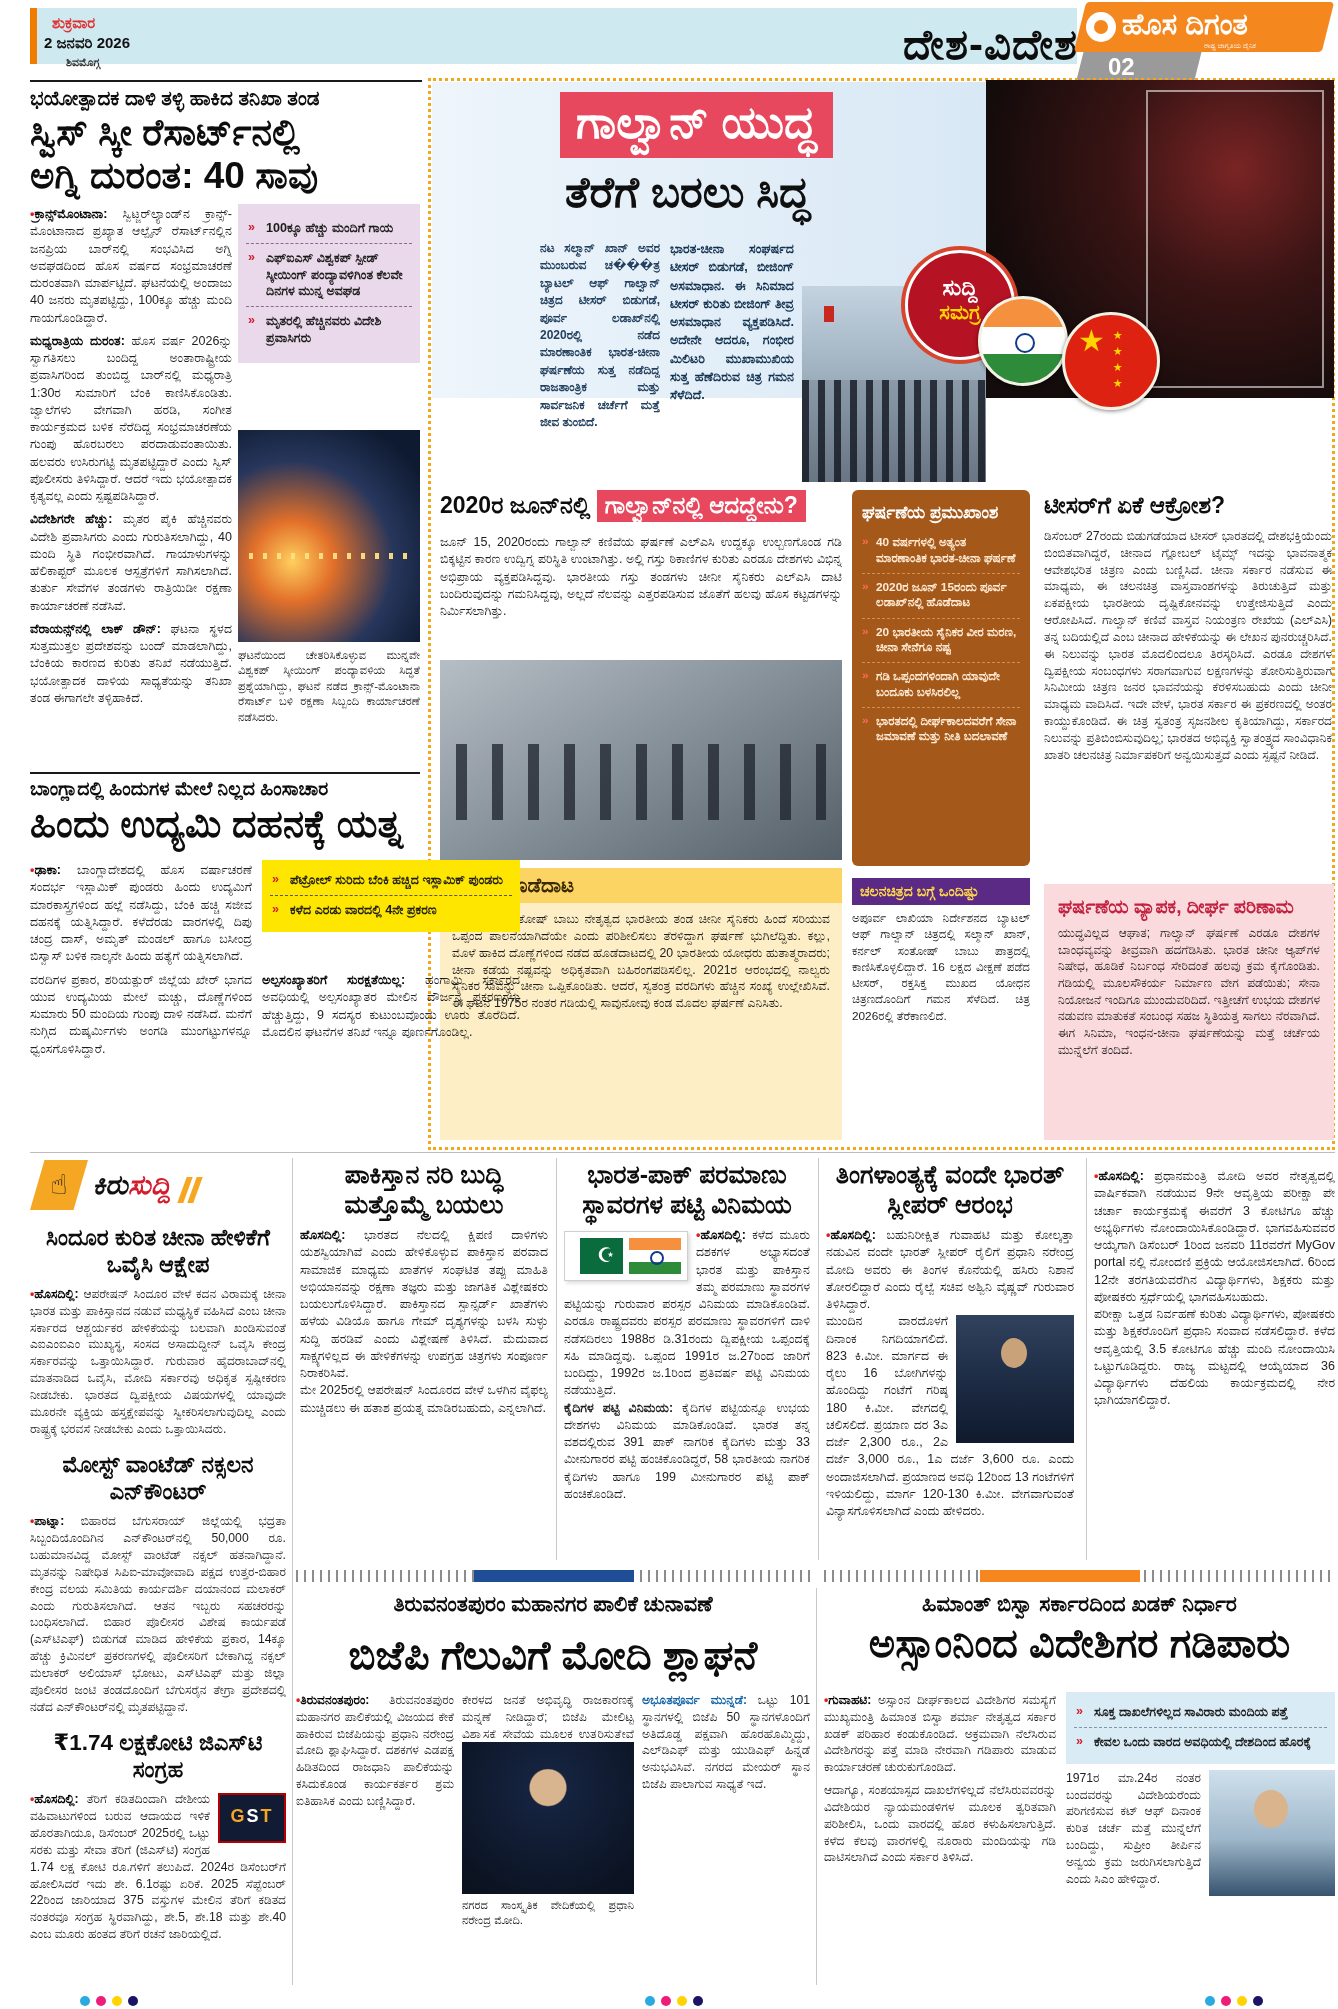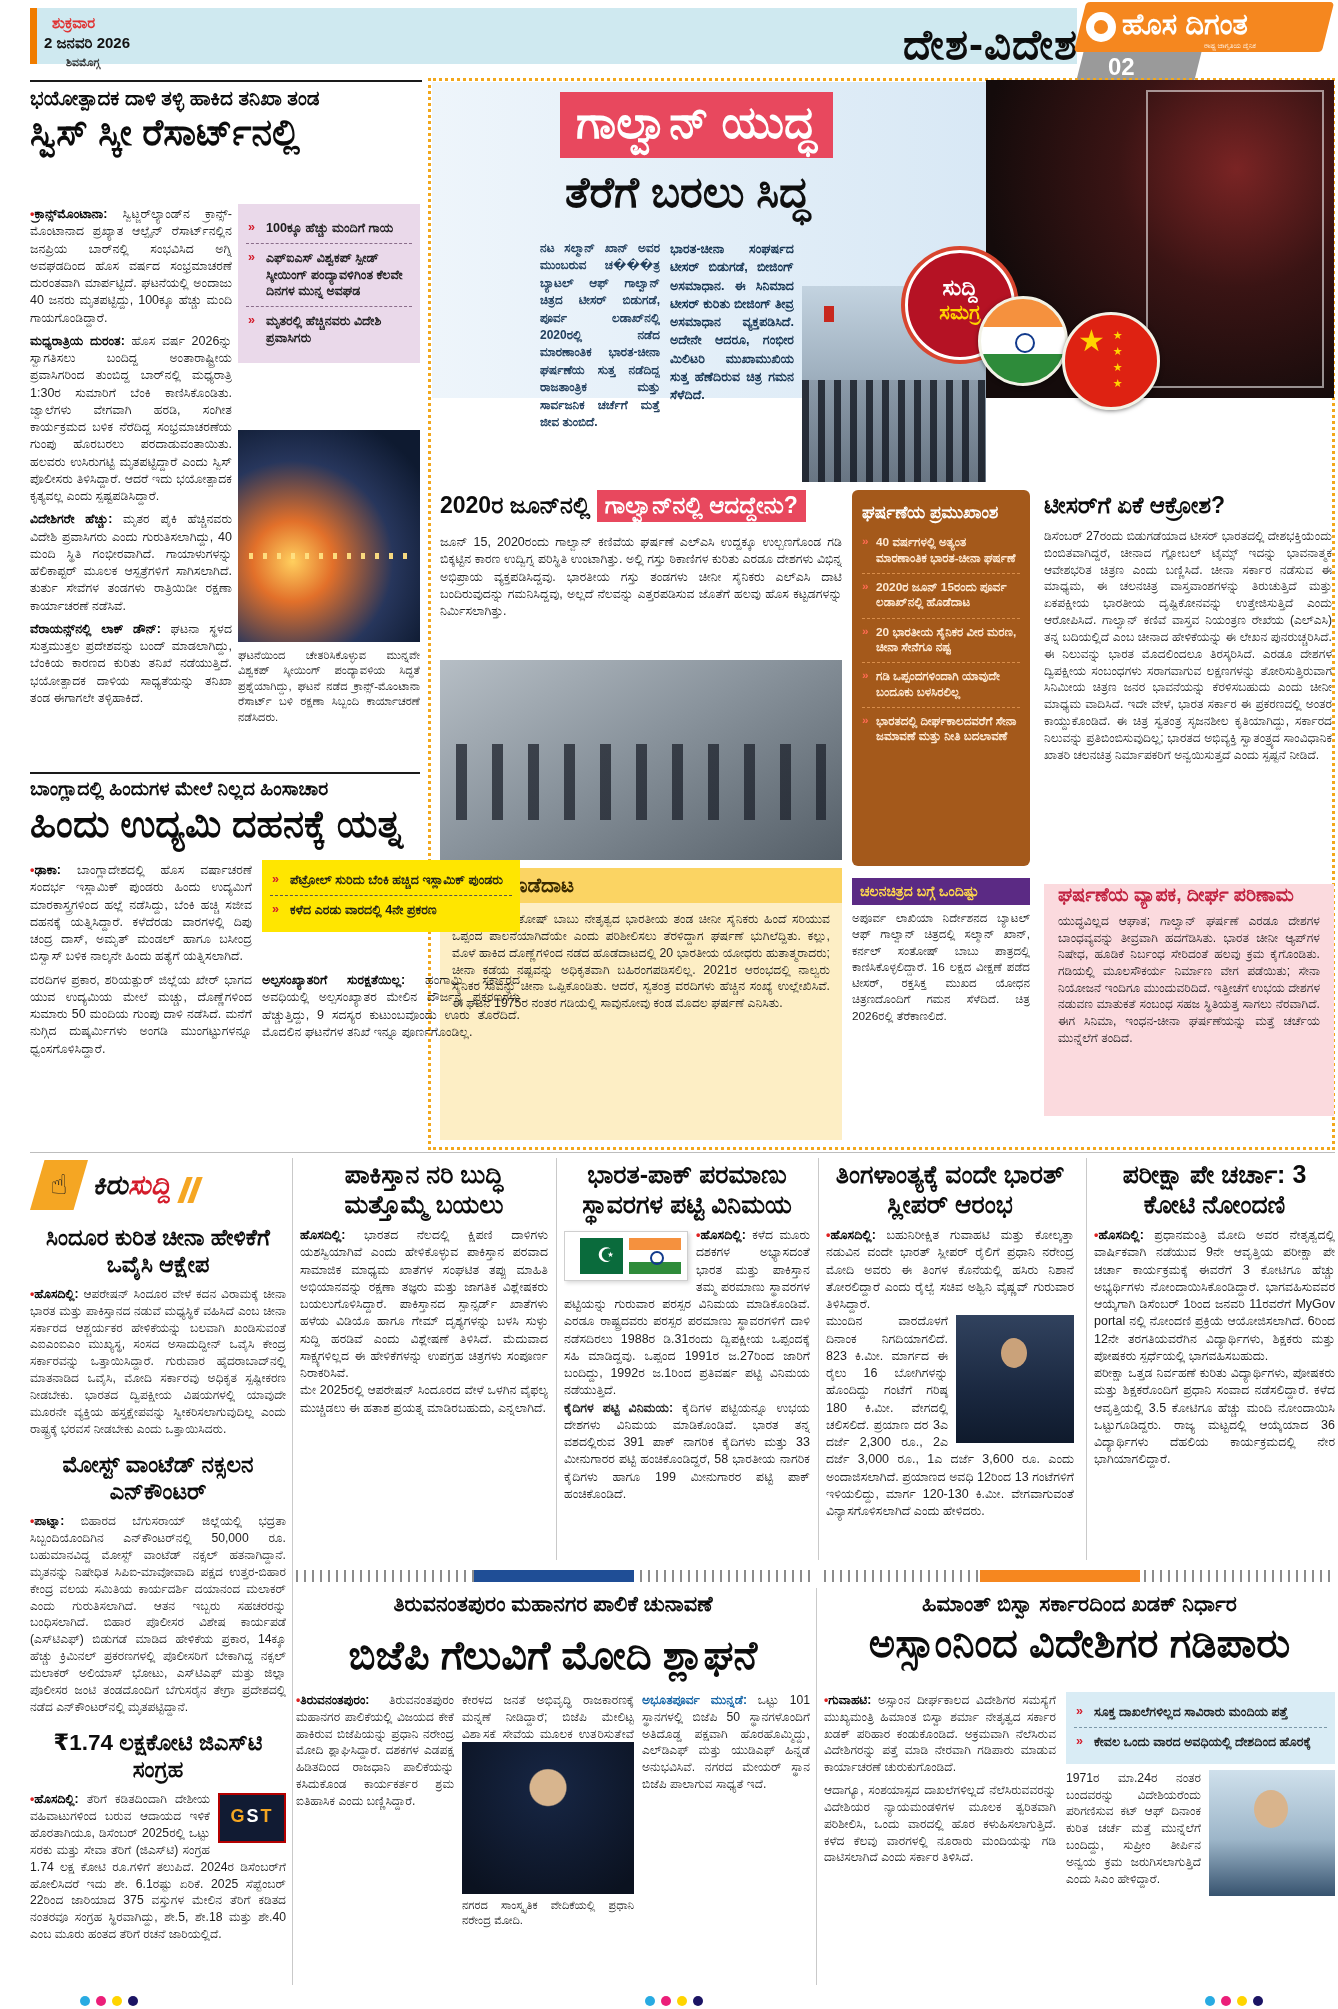--- a/index.html
+++ b/index.html
@@ -53,21 +53,21 @@
   .brownbox{background:#a4591b;border-radius:6px;padding:12px 10px;}
   .brownbox .bt{color:#fff;font-weight:800;font-size:17px;line-height:1.25;margin-bottom:6px;}
   .brownbox ul{list-style:none;margin:0;padding:0;}
   .brownbox li{position:relative;padding:6px 2px 7px 14px;color:#ffe9d2;font-weight:bold;font-size:11.8px;line-height:1.3;border-bottom:1px dashed #d98d4a;}
   .brownbox li:last-child{border-bottom:none;}
   .brownbox li:before{content:"\00BB";position:absolute;left:0;top:5px;color:#ff6b52;font-weight:800;}
   .yellowbox{background:#fdeec5;}
   .yellowbox .yt{background:#fbd463;font-weight:800;font-size:20px;color:#3a2a00;padding:6px 12px;}
   .yellowbox .yb{padding:8px 12px;font-size:12.3px;line-height:1.37;text-align:justify;}
   .purple-hd{background:#5b2a84;color:#ffd84d;font-weight:800;font-size:14px;padding:5px 8px;}
-  .pinkbox{background:#fbdade;padding:0 14px;}
+  .pinkbox{background:#fbdade;padding:12px 14px;}
   .pinkbox .pt{color:#c02240;font-weight:800;font-size:19px;line-height:1.2;margin-bottom:6px;}
   .pinkbox .pb{font-size:12.2px;line-height:1.37;text-align:justify;}
   .teaser-hd{font-weight:800;font-size:23px;color:#0d0d0d;margin-bottom:6px;}
   .poster{background:radial-gradient(circle at 72% 28%,#7a2424 0%,#3a1414 35%,#140b0b 75%);}
   .poster .frame{position:absolute;right:10px;top:10px;bottom:10px;left:46%;border:2px solid rgba(255,255,255,.55);}
   .swissfire{background:radial-gradient(circle at 30% 62%,#ffcf5e 0%,#e2702a 22%,#27365c 55%,#0e1a30 85%);}
   .swissfire .lights{position:absolute;left:6%;right:6%;top:58%;height:6px;background:repeating-linear-gradient(90deg,rgba(255,225,130,.95) 0 4px,transparent 4px 14px);}
   .armyph{background:linear-gradient(180deg,#c3d3e0 0%,#9fb0bf 45%,#6d7b88 100%);}
   .armyph .troops{position:absolute;left:0;right:0;bottom:0;height:52%;background:repeating-linear-gradient(90deg,rgba(22,27,37,.85) 0 7px,rgba(90,100,115,.25) 7px 16px);}
   .armyph .flag{position:absolute;left:12%;top:10%;width:10px;height:16px;background:#c8281e;}
@@ -128,20 +128,21 @@
   </div>
   <div class="abs logo-text" style="left:1122px;top:8px;">ಹೊಸ ದಿಗಂತ</div>
   <div class="abs logo-tag" style="left:1150px;top:42px;width:160px;color:#fff;">ರಾಷ್ಟ್ರ ಜಾಗೃತಿಯ ದೈನಿಕ</div>
   <div class="abs logo-gray" style="left:1080px;top:52px;width:118px;height:28px;"></div>
   <div class="abs pagenum" style="left:1108px;top:53px;">02</div>
 
   <div class="abs rule-h" style="left:30px;top:80px;width:392px;"></div>
   <div class="abs kicker" style="left:30px;top:87px;width:392px;">ಭಯೋತ್ಪಾದಕ ದಾಳಿ ತಳ್ಳಿ ಹಾಕಿದ ತನಿಖಾ ತಂಡ</div>
   <div class="abs hl-xl" style="left:30px;top:112px;width:392px;">
     <span>ಸ್ವಿಸ್ ಸ್ಕೀ ರೆಸಾರ್ಟ್‌ನಲ್ಲಿ</span><br>
+    <span>ಅಗ್ನಿ ದುರಂತ: 40 ಸಾವು</span>
   </div>
   <div class="abs body-t flow" style="left:30px;top:206px;width:202px;height:562px;">
     <p><span class="red-dot">•</span><span class="lead-label">ಕ್ರಾನ್ಸ್‌ಮೊಂಟಾನಾ:</span> <span>ಸ್ವಿಟ್ಜರ್‌ಲ್ಯಾಂಡ್‌ನ ಕ್ರಾನ್ಸ್-ಮೊಂಟಾನಾದ ಪ್ರಖ್ಯಾತ ಆಲ್ಪೈನ್ ರೆಸಾರ್ಟ್‌ನಲ್ಲಿನ ಜನಪ್ರಿಯ ಬಾರ್‌ನಲ್ಲಿ ಸಂಭವಿಸಿದ ಅಗ್ನಿ ಅವಘಡದಿಂದ ಹೊಸ ವರ್ಷದ ಸಂಭ್ರಮಾಚರಣೆ ದುರಂತವಾಗಿ ಮಾರ್ಪಟ್ಟಿದೆ. ಘಟನೆಯಲ್ಲಿ ಅಂದಾಜು 40 ಜನರು ಮೃತಪಟ್ಟಿದ್ದು, 100ಕ್ಕೂ ಹೆಚ್ಚು ಮಂದಿ ಗಾಯಗೊಂಡಿದ್ದಾರೆ.</span></p>
     <p><span class="lead-label">ಮಧ್ಯರಾತ್ರಿಯ ದುರಂತ:</span> <span>ಹೊಸ ವರ್ಷ 2026ನ್ನು ಸ್ವಾಗತಿಸಲು ಬಂದಿದ್ದ ಅಂತಾರಾಷ್ಟ್ರೀಯ ಪ್ರವಾಸಿಗರಿಂದ ತುಂಬಿದ್ದ ಬಾರ್‌ನಲ್ಲಿ ಮಧ್ಯರಾತ್ರಿ 1:30ರ ಸುಮಾರಿಗೆ ಬೆಂಕಿ ಕಾಣಿಸಿಕೊಂಡಿತು. ಜ್ವಾಲೆಗಳು ವೇಗವಾಗಿ ಹರಡಿ, ಸಂಗೀತ ಕಾರ್ಯಕ್ರಮದ ಬಳಿಕ ನೆರೆದಿದ್ದ ಸಂಭ್ರಮಾಚರಣೆಯ ಗುಂಪು ಹೊರಬರಲು ಪರದಾಡುವಂತಾಯಿತು. ಹಲವರು ಉಸಿರುಗಟ್ಟಿ ಮೃತಪಟ್ಟಿದ್ದಾರೆ ಎಂದು ಸ್ವಿಸ್ ಪೊಲೀಸರು ತಿಳಿಸಿದ್ದಾರೆ. ಆದರೆ ಇದು ಭಯೋತ್ಪಾದಕ ಕೃತ್ಯವಲ್ಲ ಎಂದು ಸ್ಪಷ್ಟಪಡಿಸಿದ್ದಾರೆ.</span></p>
     <p><span class="lead-label">ವಿದೇಶಿಗರೇ ಹೆಚ್ಚು:</span> <span>ಮೃತರ ಪೈಕಿ ಹೆಚ್ಚಿನವರು ವಿದೇಶಿ ಪ್ರವಾಸಿಗರು ಎಂದು ಗುರುತಿಸಲಾಗಿದ್ದು, 40 ಮಂದಿ ಸ್ಥಿತಿ ಗಂಭೀರವಾಗಿದೆ. ಗಾಯಾಳುಗಳನ್ನು ಹೆಲಿಕಾಪ್ಟರ್ ಮೂಲಕ ಆಸ್ಪತ್ರೆಗಳಿಗೆ ಸಾಗಿಸಲಾಗಿದೆ. ತುರ್ತು ಸೇವೆಗಳ ತಂಡಗಳು ರಾತ್ರಿಯಿಡೀ ರಕ್ಷಣಾ ಕಾರ್ಯಾಚರಣೆ ನಡೆಸಿವೆ.</span></p>
     <p><span class="lead-label">ವೆರಾಯನ್ಸ್‌ನಲ್ಲಿ ಲಾಕ್ ಡೌನ್:</span> <span>ಘಟನಾ ಸ್ಥಳದ ಸುತ್ತಮುತ್ತಲ ಪ್ರದೇಶವನ್ನು ಬಂದ್ ಮಾಡಲಾಗಿದ್ದು, ಬೆಂಕಿಯ ಕಾರಣದ ಕುರಿತು ತನಿಖೆ ನಡೆಯುತ್ತಿದೆ. ಭಯೋತ್ಪಾದಕ ದಾಳಿಯ ಸಾಧ್ಯತೆಯನ್ನು ತನಿಖಾ ತಂಡ ಈಗಾಗಲೇ ತಳ್ಳಿಹಾಕಿದೆ.</span></p>
   </div>
   <div class="abs box-lav" style="left:238px;top:204px;width:166px;">
     <ul class="bullets">
       <li>100ಕ್ಕೂ ಹೆಚ್ಚು ಮಂದಿಗೆ ಗಾಯ</li>
@@ -306,21 +307,20 @@
     </div>
     <div class="ministerph" style="float:right;width:118px;height:128px;position:relative;margin:2px 0 4px 8px;">
         <span class="face"></span>
       </div>
     <div class="body-t">
         <p>ಮುಂದಿನ ವಾರದೊಳಗೆ ದಿನಾಂಕ ನಿಗದಿಯಾಗಲಿದೆ. 823 ಕಿ.ಮೀ. ಮಾರ್ಗದ ಈ ರೈಲು 16 ಬೋಗಿಗಳನ್ನು ಹೊಂದಿದ್ದು ಗಂಟೆಗೆ ಗರಿಷ್ಠ 180 ಕಿ.ಮೀ. ವೇಗದಲ್ಲಿ ಚಲಿಸಲಿದೆ. ಪ್ರಯಾಣ ದರ 3ಎ ದರ್ಜೆ 2,300 ರೂ., 2ಎ ದರ್ಜೆ 3,000 ರೂ., 1ಎ ದರ್ಜೆ 3,600 ರೂ. ಎಂದು ಅಂದಾಜಿಸಲಾಗಿದೆ. ಪ್ರಯಾಣದ ಅವಧಿ 12ರಿಂದ 13 ಗಂಟೆಗಳಿಗೆ ಇಳಿಯಲಿದ್ದು, ಮಾರ್ಗ 120-130 ಕಿ.ಮೀ. ವೇಗವಾಗುವಂತೆ ವಿನ್ಯಾಸಗೊಳಿಸಲಾಗಿದೆ ಎಂದು ಹೇಳಿದರು.</p>
       </div>
   </div>
 
   <div class="abs flow" style="left:1094px;top:1160px;width:241px;height:398px;">
-    <div class="hl-md">ಪರೀಕ್ಷಾ ಪೇ ಚರ್ಚಾ: 3 ಕೋಟಿ ನೋಂದಣಿ</div>
     <div class="body-t" style="margin-top:8px;">
       <span class="red-dot">•</span><span class="lead-label">ಹೊಸದಿಲ್ಲಿ:</span>
       <span>ಪ್ರಧಾನಮಂತ್ರಿ ಮೋದಿ ಅವರ ನೇತೃತ್ವದಲ್ಲಿ ವಾರ್ಷಿಕವಾಗಿ ನಡೆಯುವ 9ನೇ ಆವೃತ್ತಿಯ ಪರೀಕ್ಷಾ ಪೇ ಚರ್ಚಾ ಕಾರ್ಯಕ್ರಮಕ್ಕೆ ಈವರೆಗೆ 3 ಕೋಟಿಗೂ ಹೆಚ್ಚು ಅಭ್ಯರ್ಥಿಗಳು ನೋಂದಾಯಿಸಿಕೊಂಡಿದ್ದಾರೆ. ಭಾಗವಹಿಸುವವರ ಆಯ್ಕೆಗಾಗಿ ಡಿಸೆಂಬರ್ 1ರಿಂದ ಜನವರಿ 11ರವರೆಗೆ MyGov portal ನಲ್ಲಿ ನೋಂದಣಿ ಪ್ರಕ್ರಿಯೆ ಆಯೋಜಿಸಲಾಗಿದೆ. 6ರಿಂದ 12ನೇ ತರಗತಿಯವರೆಗಿನ ವಿದ್ಯಾರ್ಥಿಗಳು, ಶಿಕ್ಷಕರು ಮತ್ತು ಪೋಷಕರು ಸ್ಪರ್ಧೆಯಲ್ಲಿ ಭಾಗವಹಿಸಬಹುದು.</span>
     </div>
     <div class="body-t">
         <p>ಪರೀಕ್ಷಾ ಒತ್ತಡ ನಿರ್ವಹಣೆ ಕುರಿತು ವಿದ್ಯಾರ್ಥಿಗಳು, ಪೋಷಕರು ಮತ್ತು ಶಿಕ್ಷಕರೊಂದಿಗೆ ಪ್ರಧಾನಿ ಸಂವಾದ ನಡೆಸಲಿದ್ದಾರೆ. ಕಳೆದ ಆವೃತ್ತಿಯಲ್ಲಿ 3.5 ಕೋಟಿಗೂ ಹೆಚ್ಚು ಮಂದಿ ನೋಂದಾಯಿಸಿ ಒಟ್ಟುಗೂಡಿದ್ದರು. ರಾಜ್ಯ ಮಟ್ಟದಲ್ಲಿ ಆಯ್ಕೆಯಾದ 36 ವಿದ್ಯಾರ್ಥಿಗಳು ದೆಹಲಿಯ ಕಾರ್ಯಕ್ರಮದಲ್ಲಿ ನೇರ ಭಾಗಿಯಾಗಲಿದ್ದಾರೆ.</p>
       </div>
   </div>
 
   <div class="abs tickbar" style="left:296px;top:1570px;width:514px;height:12px;">

